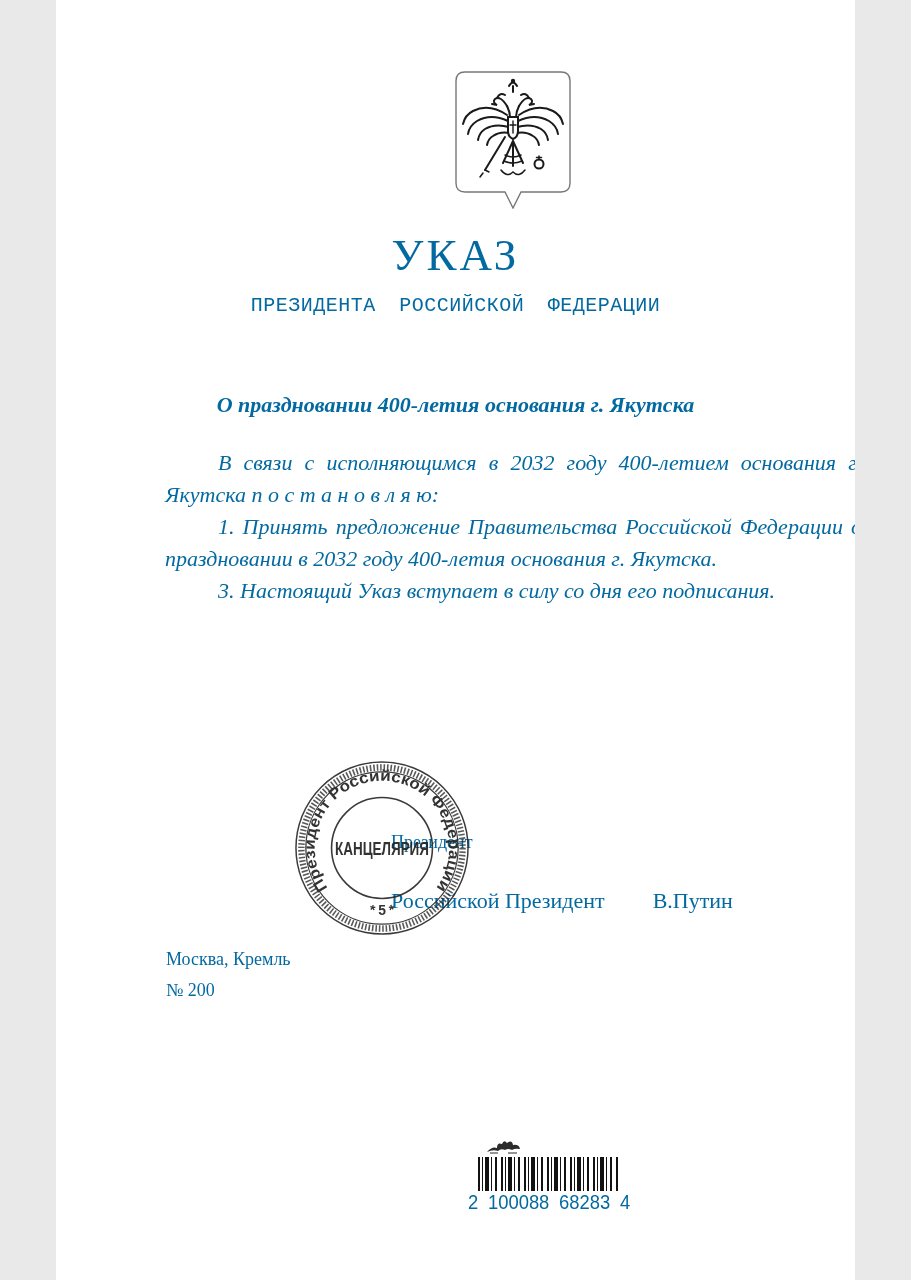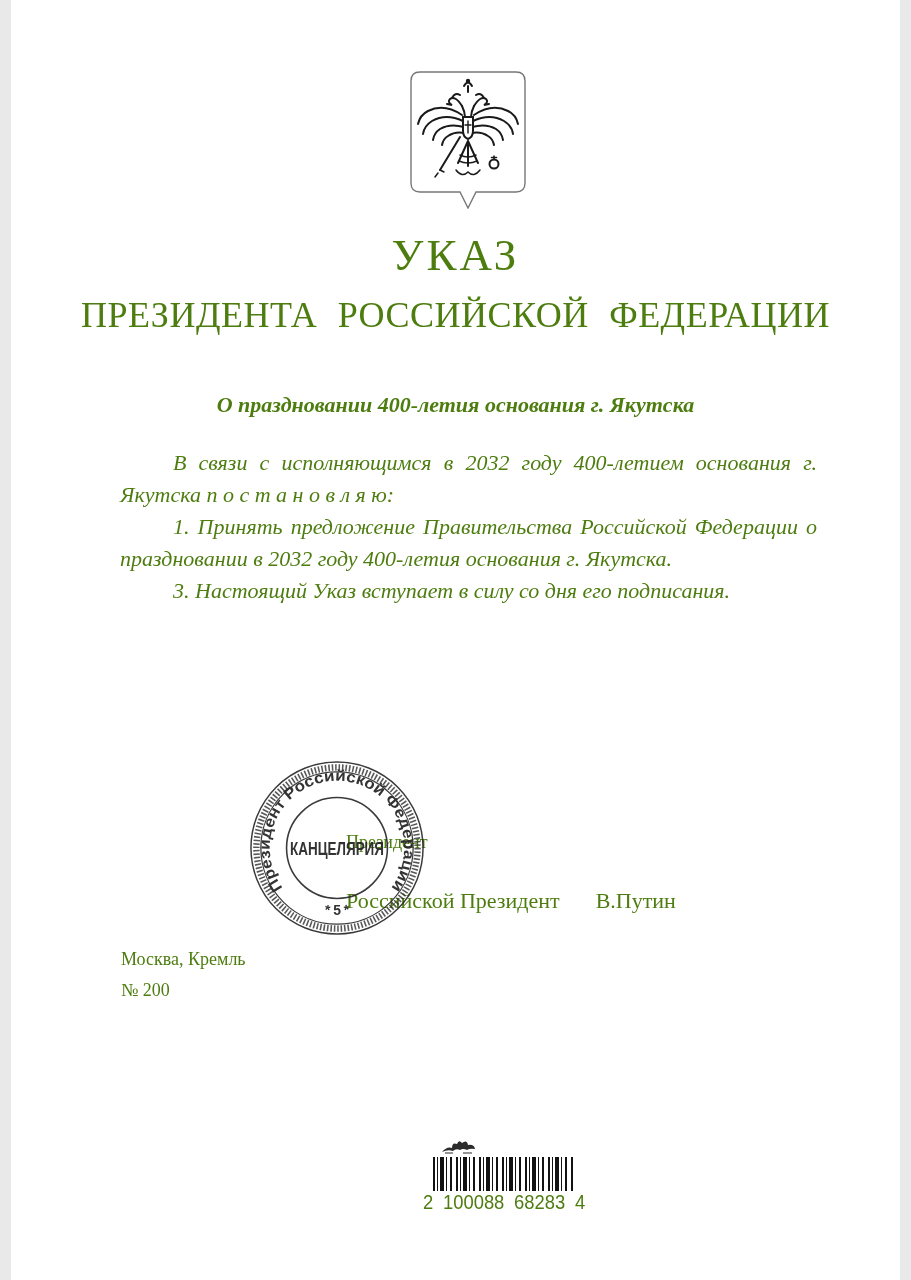--- a/index.html
+++ b/index.html
@@ -1,54 +1,54 @@
 <!DOCTYPE html>
 <html lang="ru"><head>
 <meta charset="utf-8">
 <title>Указ Президента Российской Федерации</title>
 <style>
   html,body{margin:0;padding:0;background:#e9e9e9;}
   .page{
     position:relative;
-    width:889px;height:1280px;
+    width:799px;height:1280px;
     margin:0 auto;
     background:#ffffff;
     font-family:"Liberation Serif", serif;
-    color:#4d7c0f;
+    color:#0369a1;
     overflow:hidden;
   }
   
   .crest{position:absolute;left:399px;top:71px;width:116px;height:138px;}
   .decree-title{
     position:absolute;left:0;top:233px;width:100%;
     text-align:center;font-size:45px;line-height:1;
     letter-spacing:3px;font-weight:500;
   }
   .issuer-line{
     position:absolute;left:0;top:294px;width:100%;
-    text-align:center;font-size:36px;line-height:1.2;
-    letter-spacing:.5px;word-spacing:11px;
+    text-align:center;font-size:20px;line-height:1.2;
+    letter-spacing:.5px;word-spacing:11px;font-family:Liberation Mono, monospace;
   }
   .subject-line{
     position:absolute;left:0;top:392px;width:100%;
     text-align:center;font-size:22px;font-weight:bold;line-height:1.2;font-style:italic;
   }
   
   .body-text{
     position:absolute;left:109px;top:447px;width:697px;
     font-size:22px;line-height:32px;text-align:justify;
   }
   .body-text p{margin:0;text-indent:53px;font-style:italic;}
   
   .stamp{position:absolute;left:237px;top:759px;width:178px;height:178px;opacity:.92;z-index:3;}
   .stamp text{fill:#222;}
   
   .sig-line1{position:absolute;left:335px;top:832px;width:222px;text-align:left;font-size:18px;z-index:1;}
   .sig-line2{position:absolute;left:335px;top:888px;font-size:22px;white-space:nowrap;z-index:1;}
-  .sig-name{margin-left:36px;text-align:right;}
+  .sig-name{margin-left:48px;text-align:right;}
   
   .issue-block{position:absolute;left:110px;top:944px;font-size:18px;line-height:31px;}
   
   .barcode-mark{position:absolute;left:428px;top:1136px;width:40px;height:20px;}
   .barcode-bars{
     position:absolute;left:422px;top:1157px;width:141px;height:34px;
     background-image:repeating-linear-gradient(90deg,
       #121212 0px,#121212 2px,#ffffff 2px,#ffffff 4px,
       #121212 4px,#121212 5px,#ffffff 5px,#ffffff 7px,
       #121212 7px,#121212 11px,#ffffff 11px,#ffffff 13px,

